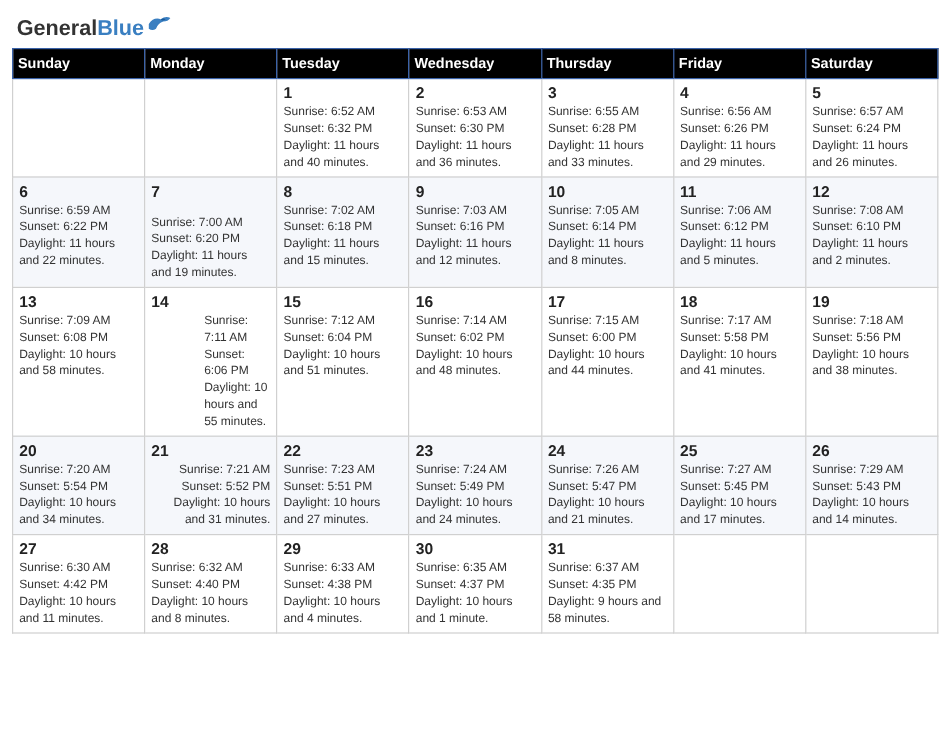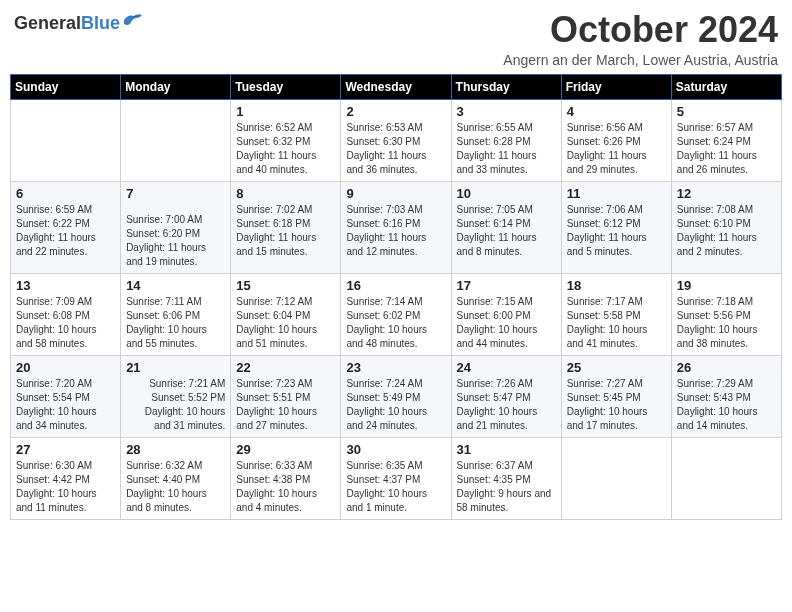--- a/index.html
+++ b/index.html
@@ -94,24 +94,20 @@
     <div style="display:flex;align-items:center;">
       <span class="logo-text">
         <span class="general">General</span><span class="blue">Blue</span>
       </span>
       <svg width="22" height="16" viewBox="0 0 22 16" style="margin-left:2px;margin-top:-8px;">
         <path d="M2,8 Q6,2 12,4 Q16,1 20,3 Q18,6 14,6 Q10,7 8,12 Q5,14 2,12 Z" fill="#3a7fc1"></path>
         <path d="M12,4 Q14,3 16,4 Q15,5 13,5 Z" fill="#1a5a9a"></path>
       </svg>
     </div>
   </div>
-  <div class="title-block">
-    <div class="month-title">October 2024</div>
-    <div class="location">Angern an der March, Lower Austria, Austria</div>
-  </div>
 </div>
 
 <table class="calendar">
   <thead>
     <tr>
     <th>Sunday</th>
         <th>Monday</th>
         <th>Tuesday</th>
         <th>Wednesday</th>
         <th>Thursday</th>
@@ -200,21 +196,21 @@
       </tr>
       <tr>
         <td>
           <div class="day-number">13</div>
           <div class="day-info" style="white-space: pre-line;">Sunrise: 7:09 AM
 Sunset: 6:08 PM
 Daylight: 10 hours and 58 minutes.</div>
         </td>
         <td>
           <div class="day-number">14</div>
-          <div class="day-info" style="white-space: pre-line;">Sunrise: 7:11 AM
+          <div class="day-info" style="white-space: pre-line; margin-left: 44px;">Sunrise: 7:11 AM
 Sunset: 6:06 PM
 Daylight: 10 hours and 55 minutes.</div>
         </td>
         <td>
           <div class="day-number">15</div>
           <div class="day-info" style="white-space: pre-line;">Sunrise: 7:12 AM
 Sunset: 6:04 PM
 Daylight: 10 hours and 51 minutes.</div>
         </td>
         <td>

